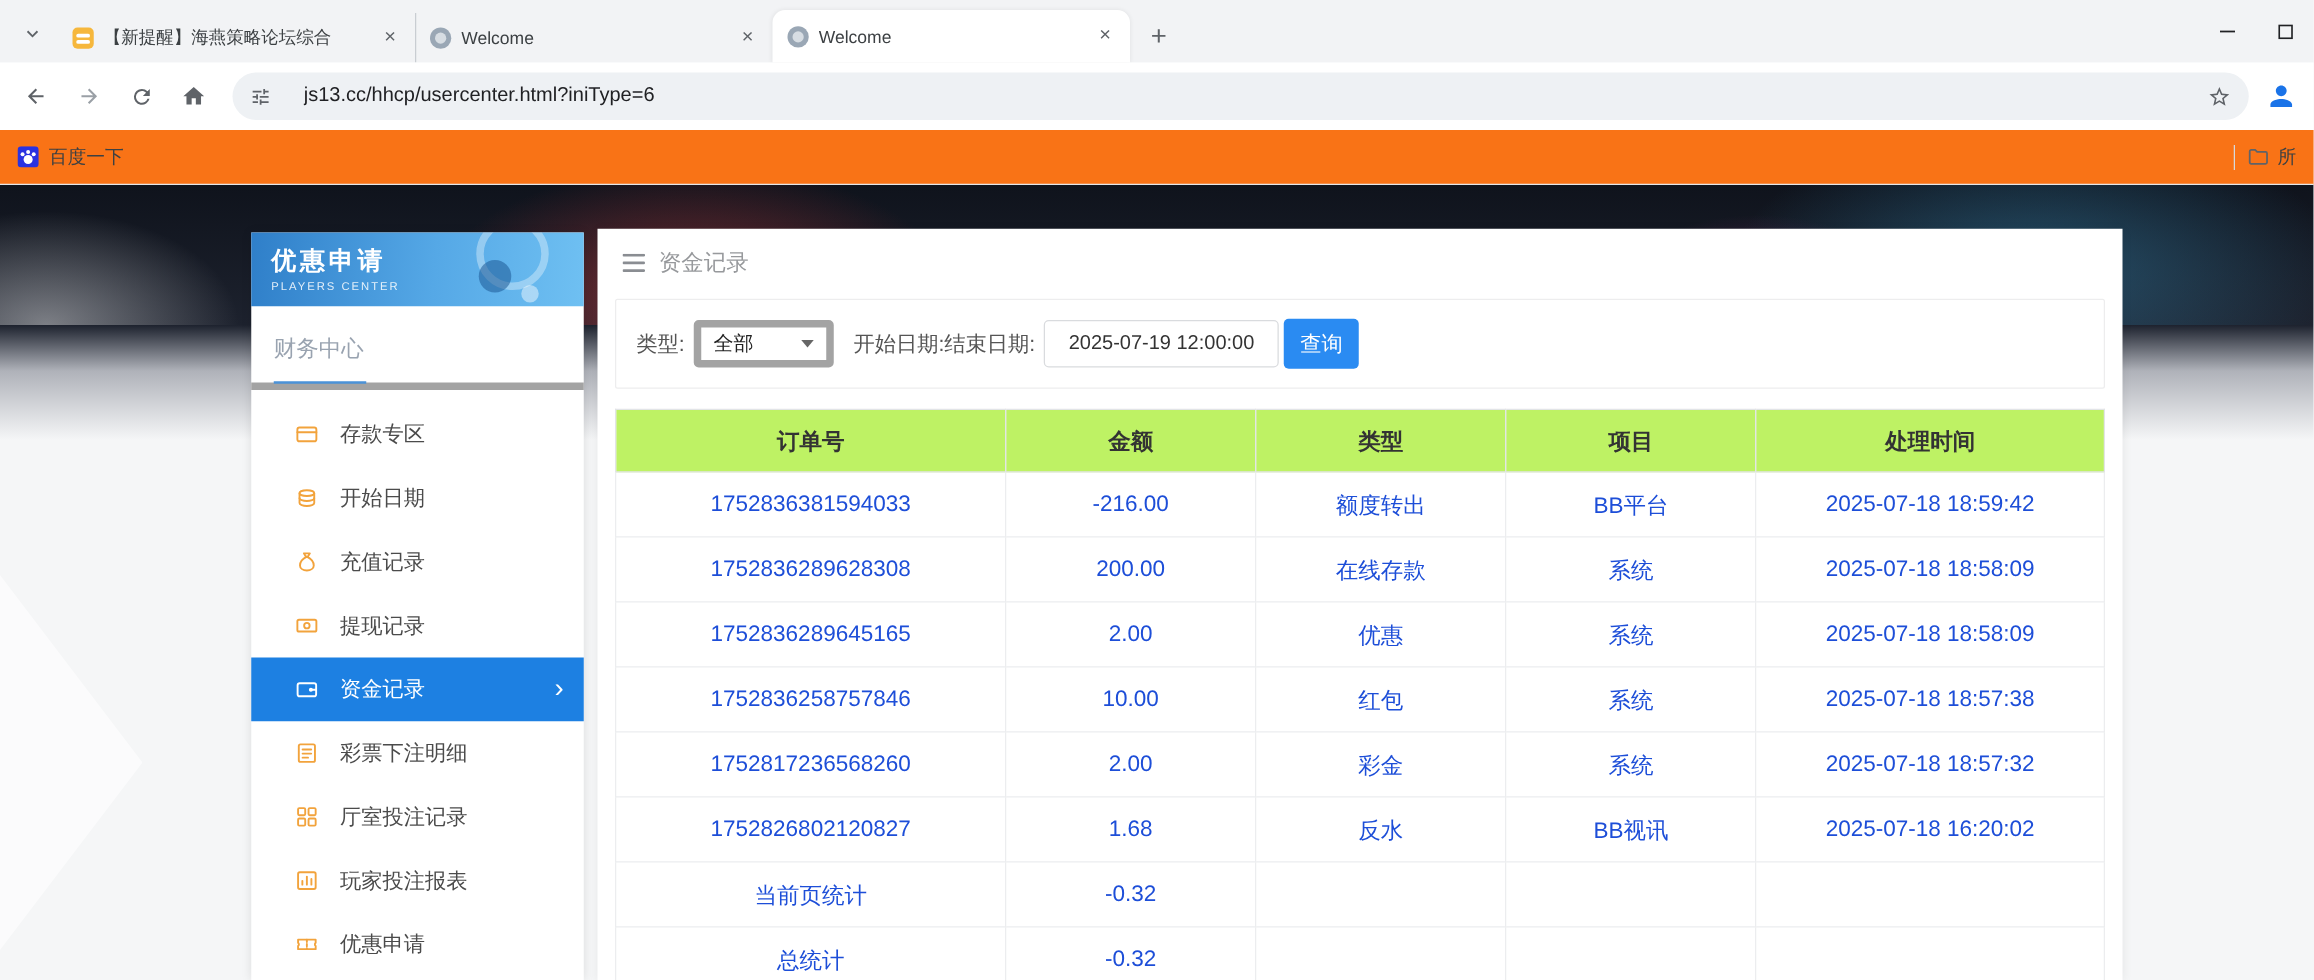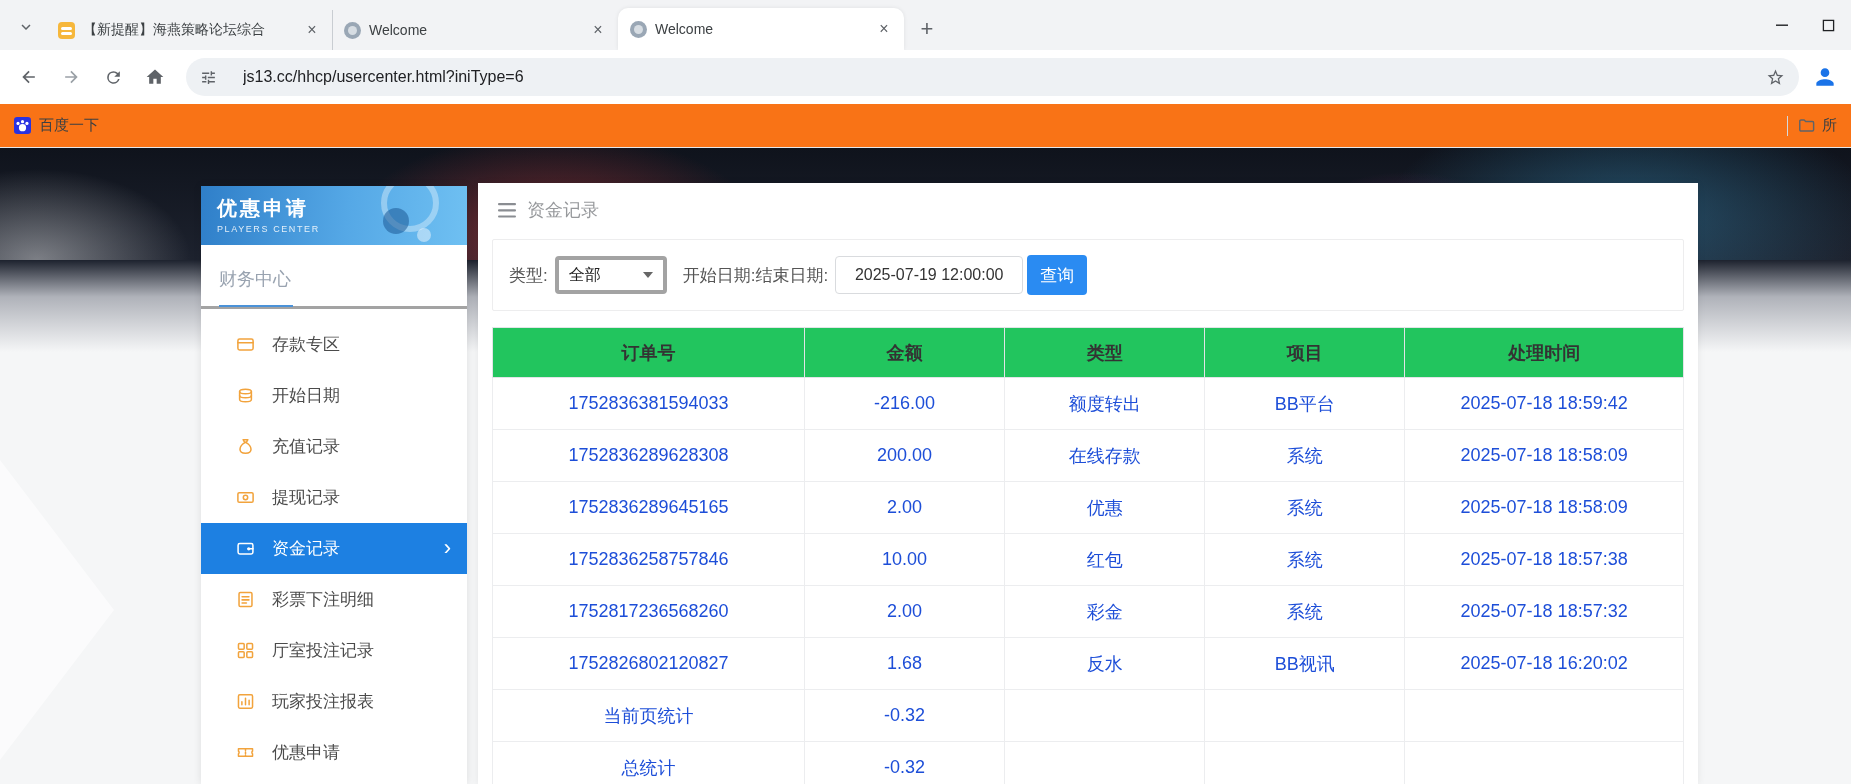--- a/index.html
+++ b/index.html
@@ -54,45 +54,45 @@
   .bg-triangle { position:absolute; left:0; top:312px; width:114px; height:300px;
     background:rgba(255,255,255,.6); clip-path:polygon(0 0, 100% 50%, 0 100%); }
 
   
   .sidebar { position:absolute; left:201px; top:38px; width:266px; bottom:0; background:#ffffff; box-shadow:0 0 8px rgba(0,0,0,.10); }
   .sb-header { height:59px; background:linear-gradient(95deg,#2f7fc9 0%, #55a8e6 55%, #6fc0f2 100%); position:relative; overflow:hidden; padding:9px 16px; }
   .sb-header::before { content:""; position:absolute; right:28px; top:-12px; width:46px; height:46px; border-radius:50%; border:6px solid rgba(255,255,255,.35); }
   .sb-header::after { content:""; position:absolute; right:58px; top:22px; width:26px; height:26px; border-radius:50%; background:rgba(30,90,150,.55); box-shadow:28px 14px 0 -6px rgba(255,255,255,.45); }
   .sb-title { color:#ffffff; font-size:20px; font-weight:bold; letter-spacing:3px; }
   .sb-subtitle { color:rgba(255,255,255,.85); font-size:9px; letter-spacing:1.6px; margin-top:2px; }
-  .sb-section { margin-top:14px; padding:8px 18px 15px; font-size:18px; color:#99a3b0; border-bottom:3px solid #a3a3a3; position:relative; }
+  .sb-section { margin-top:14px; padding:8px 18px 15px; font-size:18px; color:#99a3b0; border-bottom:6px solid #a3a3a3; position:relative; }
   .sb-section::after { content:""; position:absolute; left:18px; bottom:-1px; width:74px; height:2px; background:#4b92d8; }
   .sb-menu { padding-top:10px; }
   .menu-item { height:51px; display:flex; align-items:center; gap:17px; padding-left:34px; font-size:17px; color:#4b4b4b; cursor:pointer; position:relative; }
   .mi-icon { width:20px; height:20px; flex:0 0 20px; color:#f2a33c; display:flex; align-items:center; justify-content:center; }
   .menu-item.active { background:#1d80e2; color:#ffffff; }
   .menu-item.active .mi-icon { color:#ffffff; }
   .mi-arrow { position:absolute; right:16px; top:50%; transform:translateY(-54%); font-size:22px; color:#ffffff; }
 
   
   .panel { position:absolute; left:478px; top:35px; width:1220px; bottom:0; background:#ffffff; box-shadow:0 1px 8px rgba(0,0,0,.07); }
   .panel-title { height:54px; display:flex; align-items:center; gap:11px; padding:0 20px; font-size:18px; color:#97999c; }
   .hamburger { color:#8a8d92; display:flex; }
   .filterbar { margin:2px 14px 0; border:1px solid #ededee; border-radius:2px; height:72px; display:flex; align-items:center; padding:0 16px; font-size:17px; color:#555; }
   .flabel { white-space:nowrap; }
   .flabel + .fctrl { margin-left:7px; }
   .fctrl + .flabel { margin-left:16px; }
-  .select-box { width:112px; height:38px; border:4px solid #a3a3a3; border-radius:4px; background:#fff; display:flex; align-items:center; justify-content:space-between; padding:12px 10px; font-size:16px; color:#222; cursor:pointer; }
+  .select-box { width:112px; height:38px; border:6px solid #a3a3a3; border-radius:4px; background:#fff; display:flex; align-items:center; justify-content:space-between; padding:12px 10px; font-size:16px; color:#222; cursor:pointer; }
   .select-chevron { width:0; height:0; border-left:5px solid transparent; border-right:5px solid transparent; border-top:6px solid #666; }
   input.date-input { width:188px; height:38px; border:1px solid #d9dbde; border-radius:4px; text-align:center; font-size:16px; color:#333; font-family:"Liberation Sans", sans-serif; outline:none; background:#fff; }
   .search-btn { width:60px; height:40px; margin-left:4px; background:#2a8bf2; border:none; border-radius:4px; color:#fff; font-size:17px; cursor:pointer; font-family:"Liberation Sans", sans-serif; }
 
   .table-wrap { margin:16px 14px 0; }
   table.data-table { width:100%; border-collapse:collapse; table-layout:fixed; }
-  .data-table th { background:#22c55e; height:50px; font-size:18px; font-weight:bold; color:#333; border:1px solid #e2e4e7; text-align:center; }
+  .data-table th { background:#bef264; height:50px; font-size:18px; font-weight:bold; color:#333; border:1px solid #e2e4e7; text-align:center; }
   .data-table td { height:52px; font-size:18px; color:#1d4ed8; border:1px solid #ecedef; text-align:center; background:#fff; }
   .data-table th:nth-child(1), .data-table td:nth-child(1) { width:26.2%; }
   .data-table th:nth-child(2), .data-table td:nth-child(2) { width:16.8%; }
   .data-table th:nth-child(3), .data-table td:nth-child(3) { width:16.8%; }
   .data-table th:nth-child(4), .data-table td:nth-child(4) { width:16.8%; }
   .data-table th:nth-child(5), .data-table td:nth-child(5) { width:23.4%; }
 </style>
 </head>
 <body>
 

